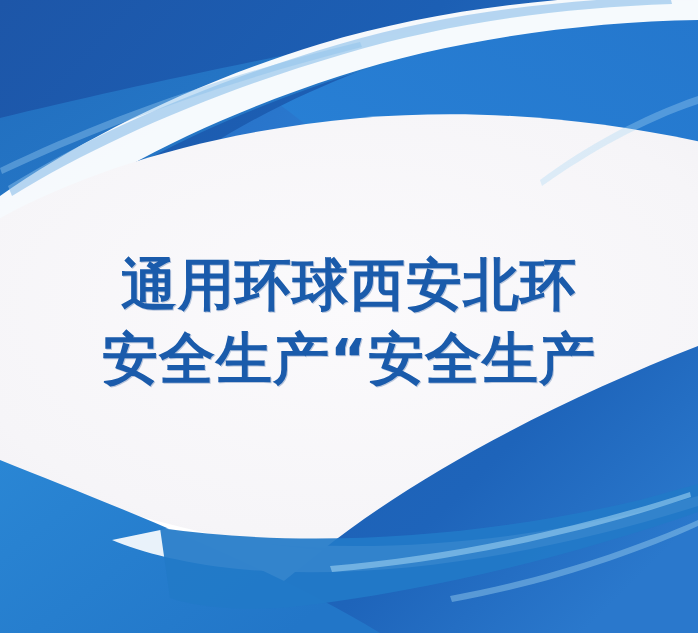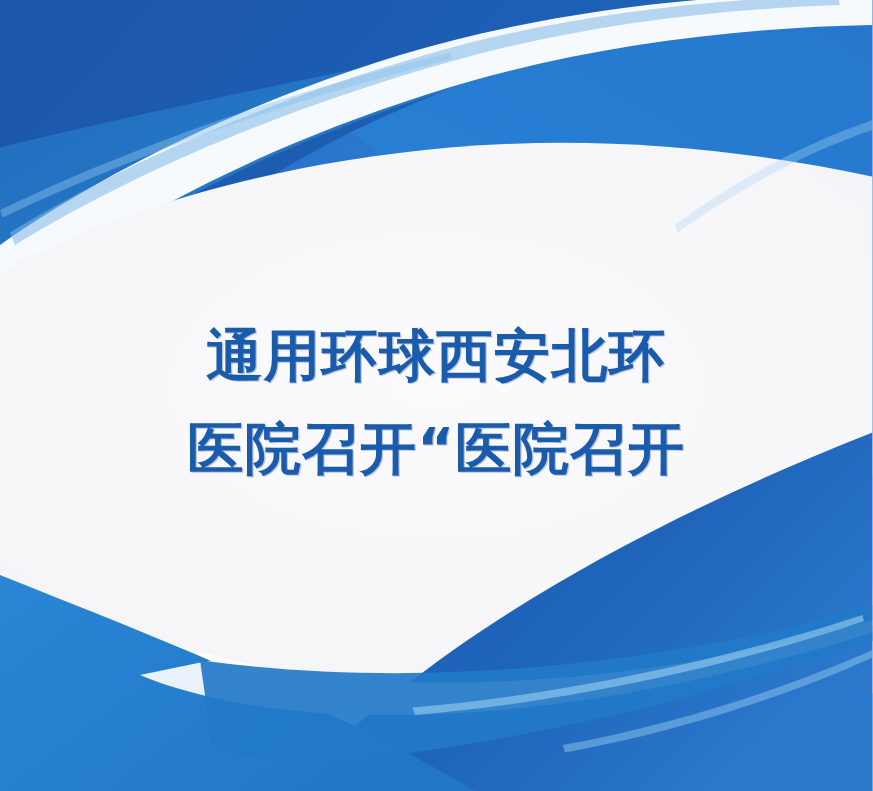--- a/index.html
+++ b/index.html
@@ -38,21 +38,21 @@
     display: flex;
     flex-direction: column;
     align-items: center;
     justify-content: center;
     pointer-events: none;
   }
 
   .title-line {
     font-family: "DejaVu Sans", "Liberation Sans", sans-serif;
     font-weight: bold;
-    font-size: 45px;
+    font-size: 56px;
     line-height: 74px;
     letter-spacing: 1px;
     color: #1a5bab;
     text-align: center;
     white-space: nowrap;
     text-shadow: 1px 1px 0 rgba(20,70,140,0.28);
   }
   .title-line.l1 { margin-top: 10px; }
 </style>
 </head>
@@ -159,16 +159,16 @@
              C 582 534 452 562 332 572 Z" fill="#9bd0f0" opacity="0.6"></path>
     <path d="M 450 596 C 540 580 630 550 698 520 L 698 526
              C 632 556 542 586 452 602 Z" fill="#9bd0f0" opacity="0.45"></path>
 
     <path d="M 698 96 C 640 116 586 146 540 180 L 542 186
              C 590 152 644 122 698 104 Z" fill="#a9d8f4" opacity="0.35"></path>
   </svg>
 
   <div class="title-block">
     <div class="title-line l1">通用环球西安北环</div>
-    <div class="title-line">医院召开“医院召开</div>
+    <div class="title-line">安全生产“安全生产</div>
   </div>
 
 </div>
 
 </body></html>

